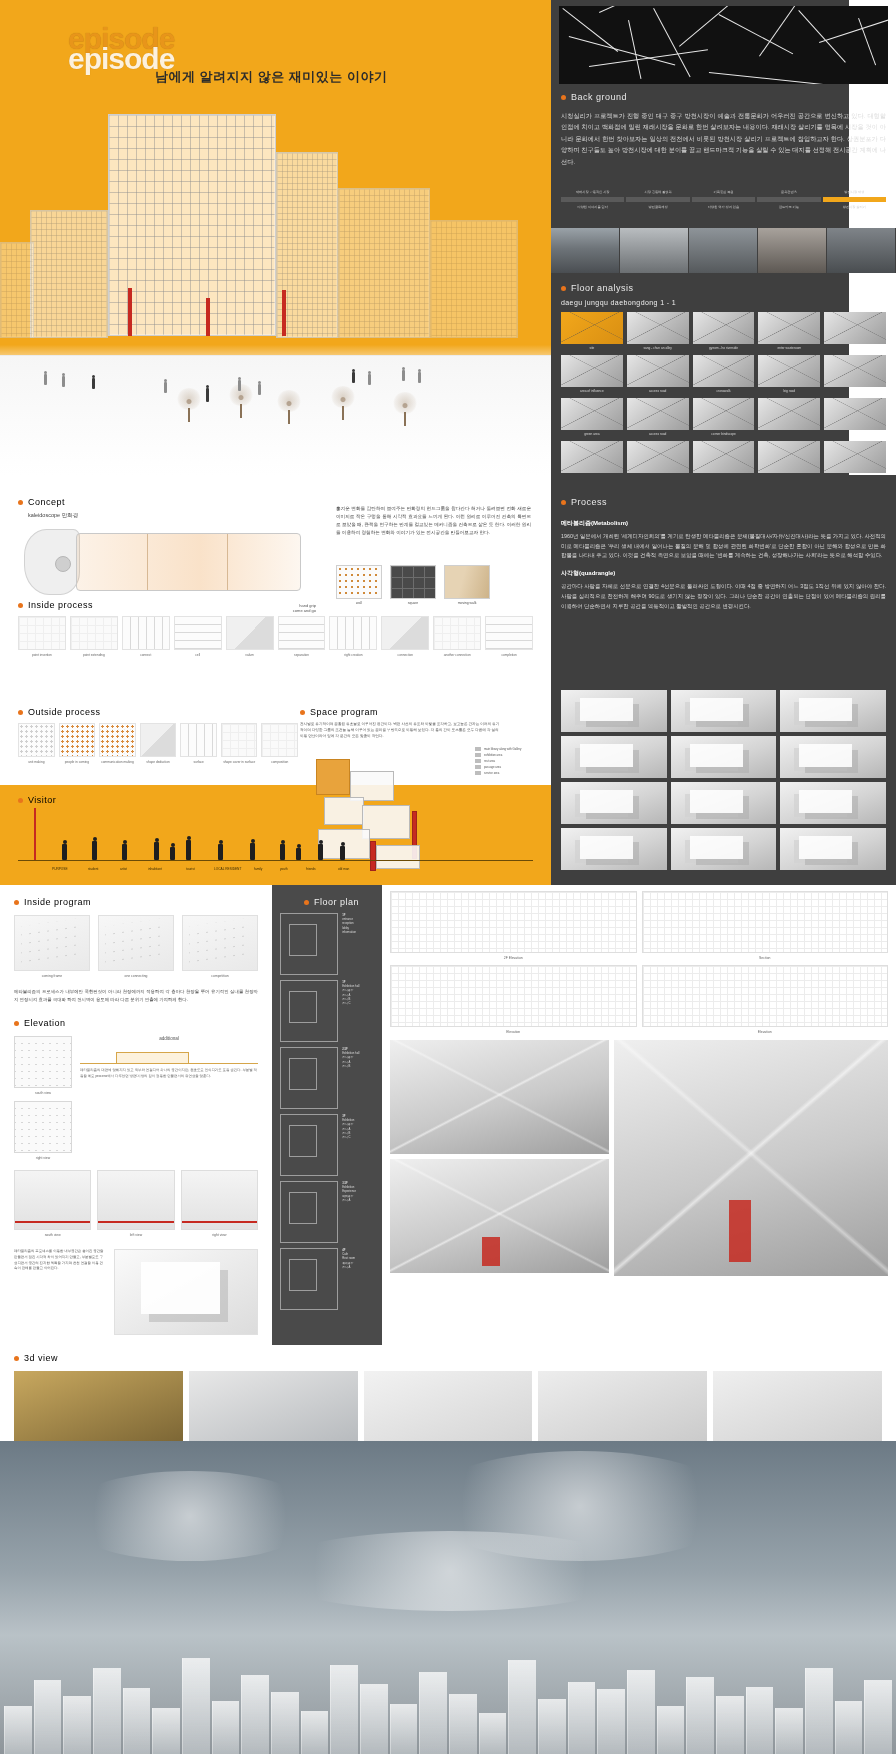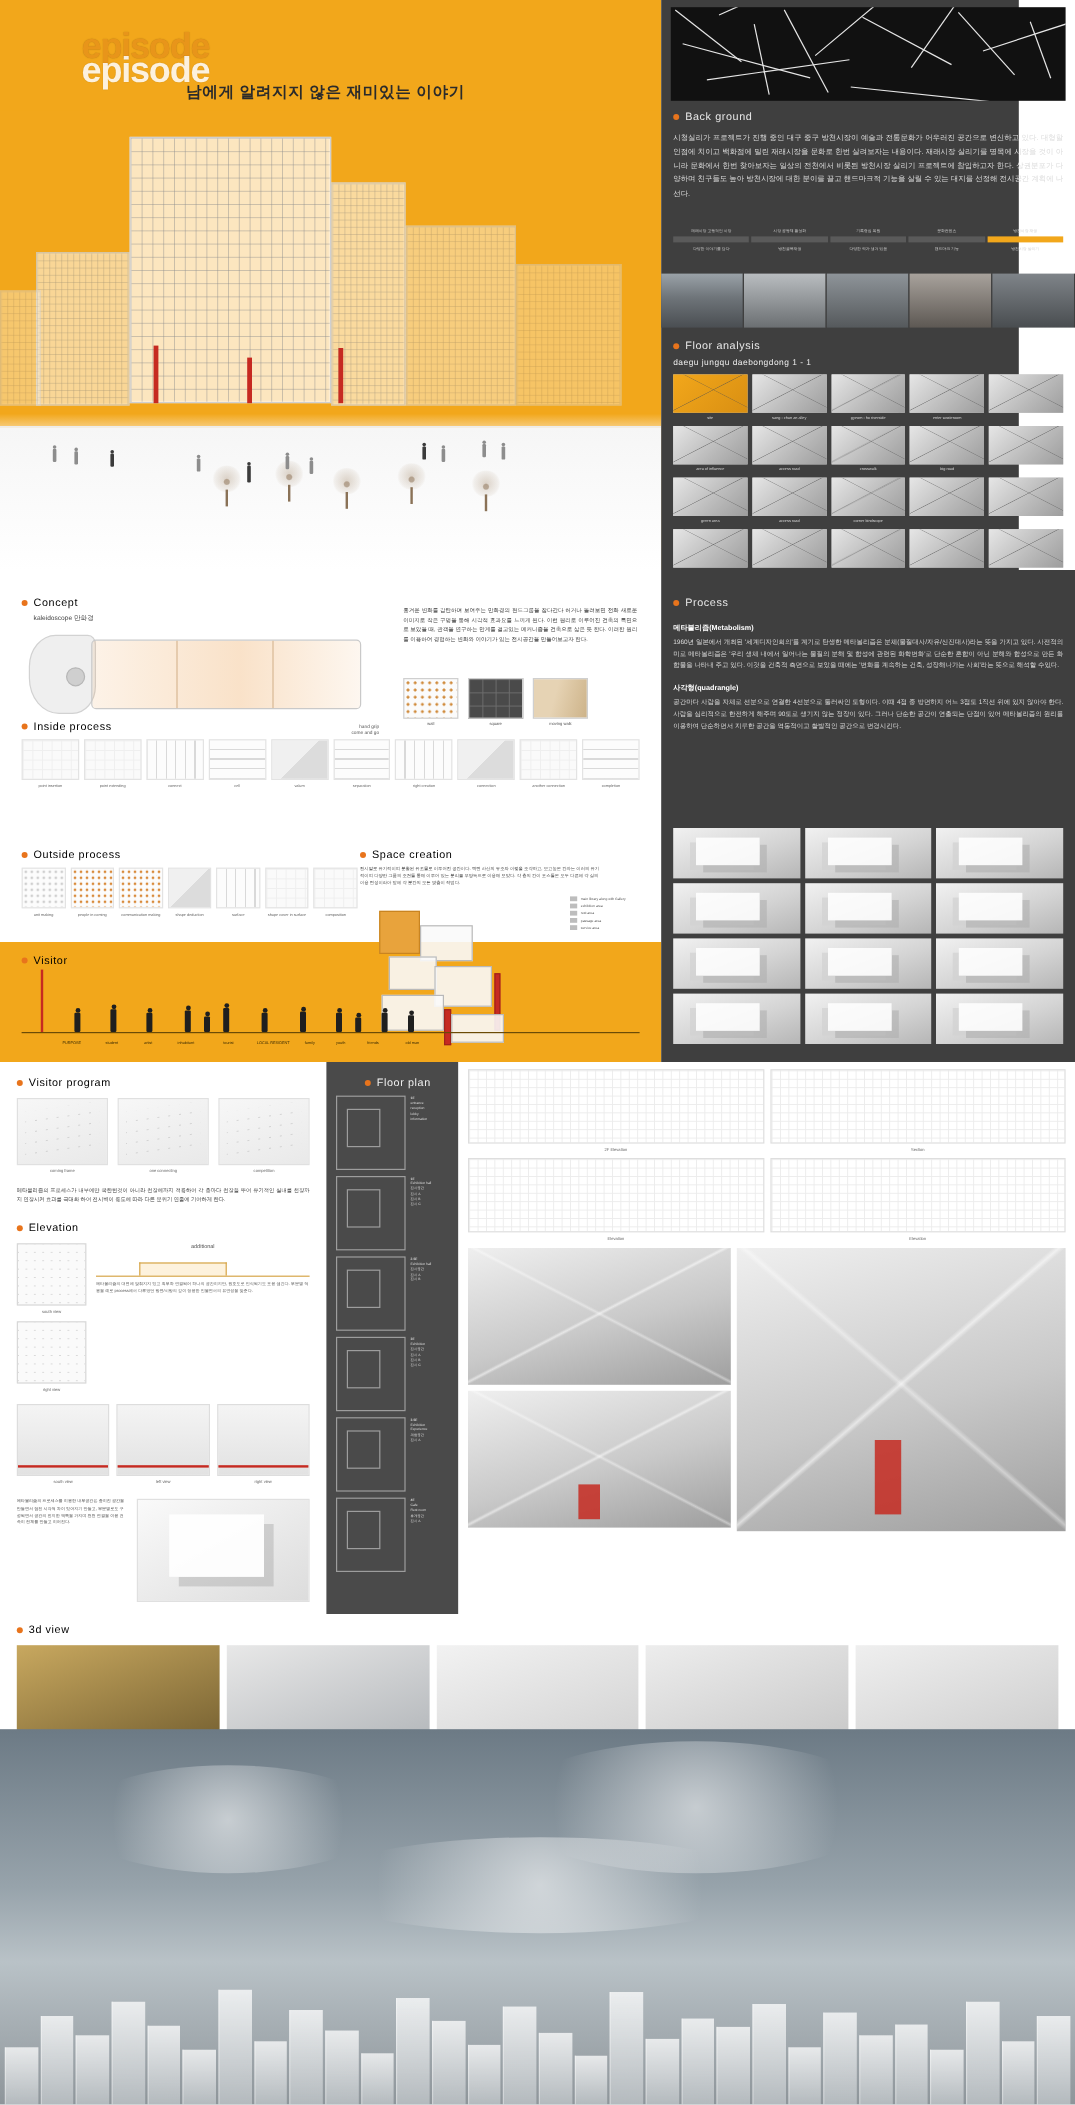--- a/index.html
+++ b/index.html
@@ -761,21 +761,21 @@
         <div class="icon-cell">
             <div class="icon-box l4"></div>
             <div class="cap">composition</div>
           </div>
       </div>
     </div>
 
     <div class="sec space-sec">
       <div class="bullet-head head">
         <span class="dot"></span>
-        <span>Space creation</span>
+        <span>Space program</span>
       </div>
       <div class="space-text kr">전시발로 유기적이며 분활된 유초물로 이루어진 공간이다. 벽면 사선의 유조와 이렇을 조각하고, 보고높은 간자는 이러의 유기적이며 다양한 그룹의 조건들 통해 이루어 있는 분리를 부방득으로 이용해 보았다. 각 층의 간이 포스톨은 모두 다른에 각 실의 이용 면성이라아 앞에 각 분간의 모든 맞춤이 작업다.</div>
       <div class="space-diagram">
         <div class="legend">
           <div>
               <span class="sw"></span>
               <span>main library along with Gallery</span>
             </div>
           <div>
               <span class="sw"></span>
@@ -866,21 +866,21 @@
       <div class="model-cell"></div>
       <div class="model-cell"></div>
     </div>
   </div>
 
   <div class="lower">
 
     <div class="lower-left">
       <div class="bullet-head">
         <span class="dot"></span>
-        <span>Visitor program</span>
+        <span>Inside program</span>
       </div>
       <div class="ceil-row">
         <div class="ceil-cell">
             <div class="ceil-img"></div>
             <div class="ceil-cap">coming frame</div>
           </div>
         <div class="ceil-cell">
             <div class="ceil-img"></div>
             <div class="ceil-cap">one connecting</div>
           </div>

